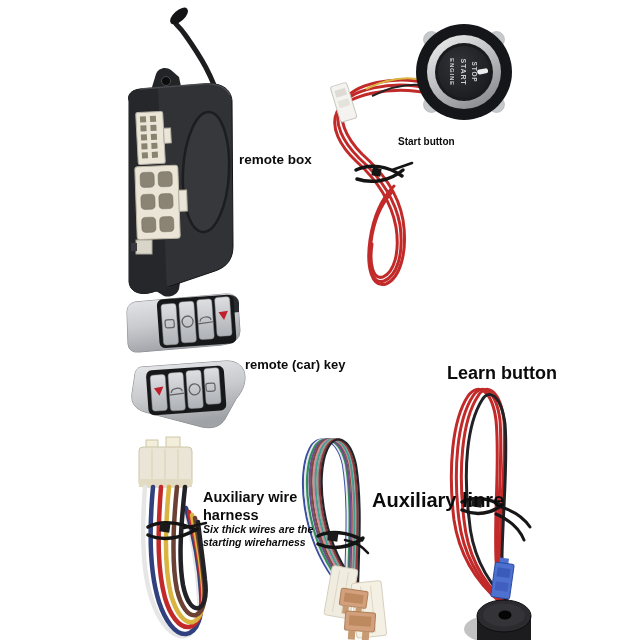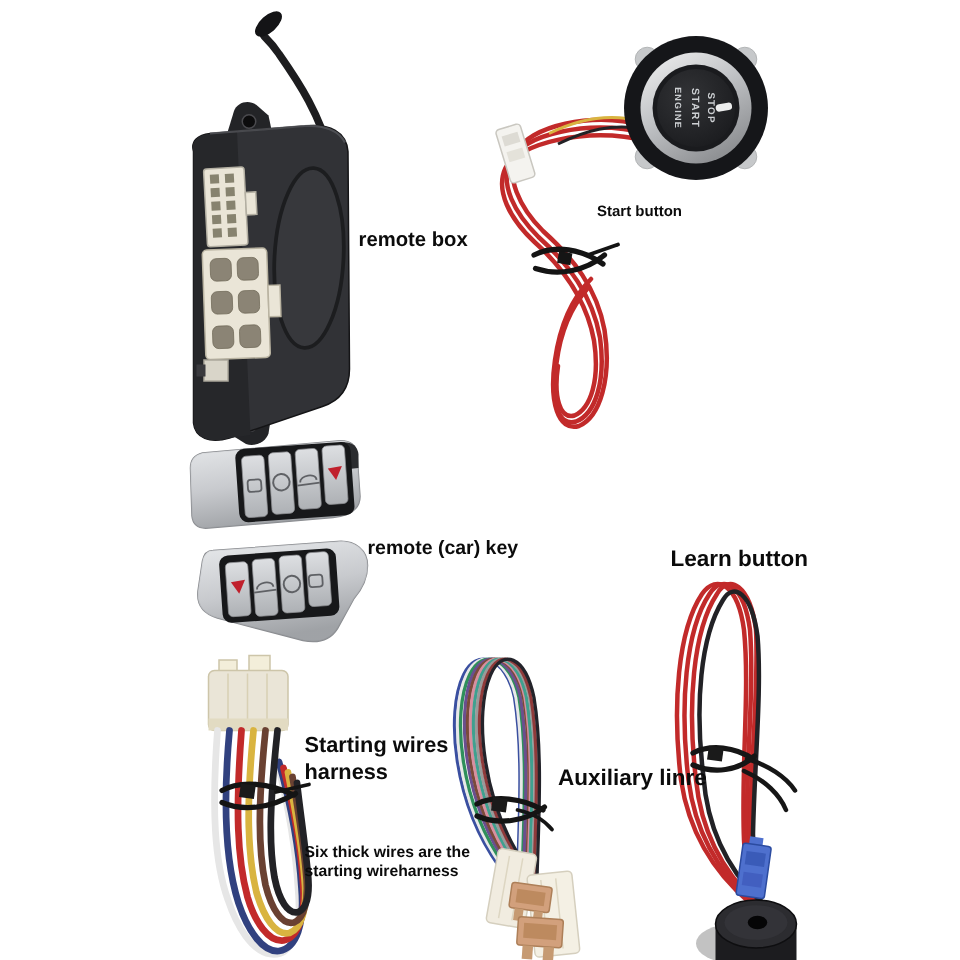--- a/index.html
+++ b/index.html
@@ -1,21 +1,21 @@
 <!DOCTYPE html>
 <html><head>
 <meta charset="utf-8">
 <style>
   html,body{margin:0;padding:0;background:#fff;}
   .canvas{position:relative;width:640px;height:640px;background:#ffffff;overflow:hidden;
           font-family:"Liberation Sans",sans-serif;}
   .art{position:absolute;left:0;top:0;}
   .lbl{position:absolute;font-weight:700;color:#0b0b0b;white-space:nowrap;line-height:16px;}
   .lbl .ln{display:block;}
-  .note{margin-top:39px;}
+  .note{font-style:italic;}
 </style>
 </head>
 <body>
 
 <div class="canvas">
 <svg class="art" width="640" height="640" viewBox="0 0 640 640">
   <defs>
     <linearGradient id="boxGrad" x1="0" y1="0" x2="1" y2="0.4">
       <stop offset="0" stop-color="#2b2c2f"></stop>
           <stop offset="0.45" stop-color="#3b3c40"></stop>
@@ -254,26 +254,26 @@
     </g>
   </g>
 </svg>
 
 <div class="lbl" style="left:239px;top:152px;font-size:13.5px">remote box</div>
 
 <div class="lbl" style="left:398px;top:134px;font-size:10px">Start button</div>
 
 <div class="lbl" style="left:245px;top:357px;font-size:13px">remote (car) key</div>
 
-<div class="lbl" style="left:447px;top:365px;font-size:15px">Learn button</div>
+<div class="lbl" style="left:447px;top:365px;font-size:18px">Learn button</div>
 
 <div class="lbl" style="left:203px;top:488px;font-size:14.5px;line-height:18px">
-  <span class="ln">Starting wires</span>
+  <span class="ln">Auxiliary wire</span>
   <span class="ln">harness</span>
 </div>
 
 <div class="lbl note" style="left:203px;top:523px;font-size:10.5px;line-height:12.5px">
   <span class="ln">Six thick wires are the</span>
   <span class="ln">starting wireharness</span>
 </div>
 
-<div class="lbl" style="left:372px;top:511px;font-size:15px">Auxiliary linre</div>
+<div class="lbl" style="left:372px;top:492px;font-size:20px">Auxiliary linre</div>
 </div>
 
 </body></html>

